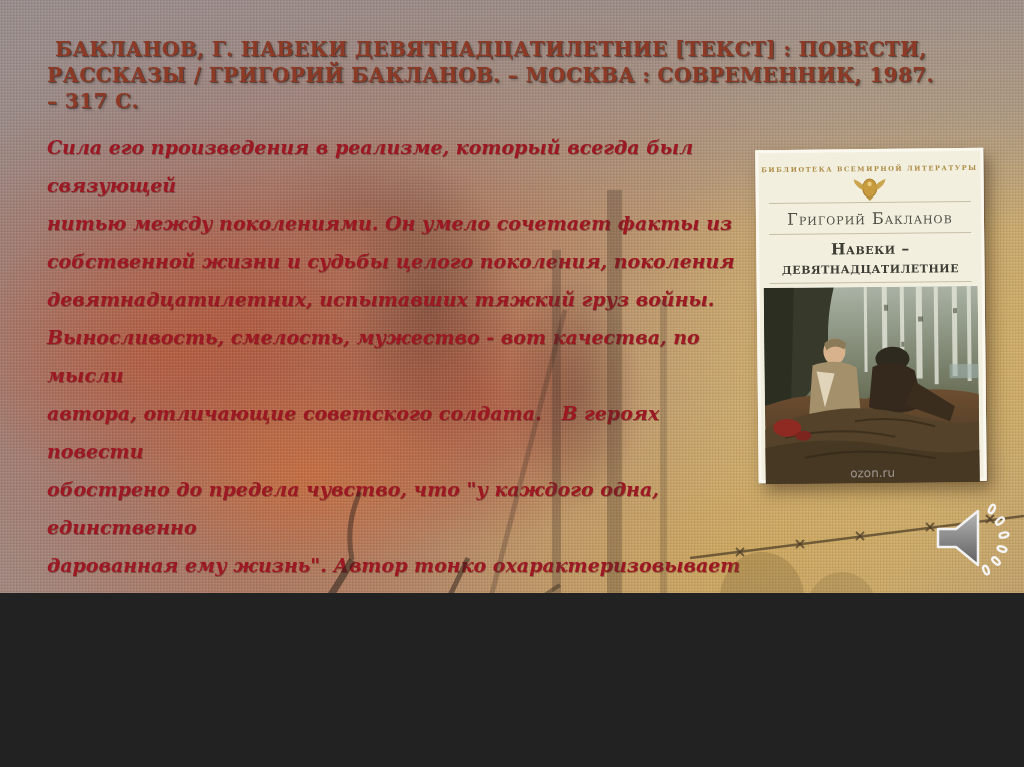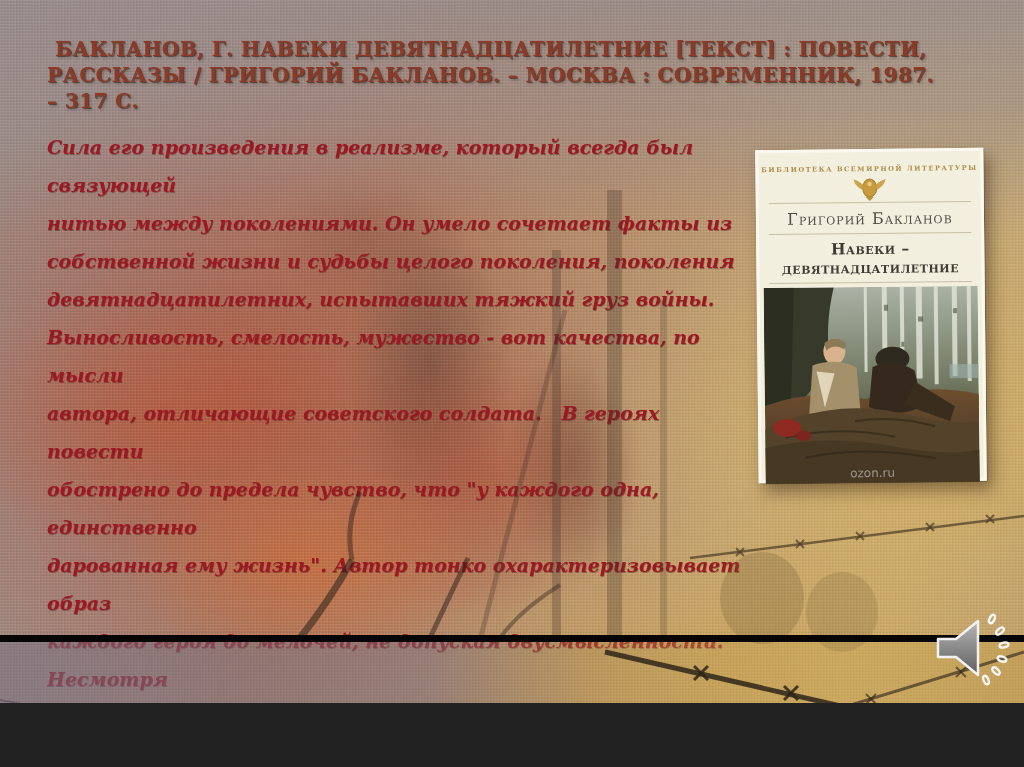--- a/index.html
+++ b/index.html
@@ -1,17 +1,17 @@
 <!DOCTYPE html>
 <html><head>
 <meta charset="utf-8">
 <style>
   html,body{margin:0;padding:0;background:#222;}
   .slide{
-    position:relative; width:1024px; height:703px; overflow:hidden;
+    position:relative; width:1024px; height:593px; overflow:hidden;
     font-family:"DejaVu Serif","Liberation Serif",serif;
     background:
       
       repeating-linear-gradient(0deg, rgba(255,255,255,0.055) 0 1px, rgba(0,0,0,0.03) 1px 2px, transparent 2px 3px),
       repeating-linear-gradient(90deg, rgba(255,255,255,0.045) 0 1px, rgba(0,0,0,0.04) 1px 2px, transparent 2px 3px),
       
       linear-gradient(180deg, rgba(152,140,140,0.85) 0px, rgba(152,140,140,0.55) 110px, rgba(152,140,140,0.0) 230px),
       
       radial-gradient(ellipse 260px 150px at 30% 80%, rgba(214,108,48,0.55), transparent 70%),
       radial-gradient(ellipse 300px 190px at 16% 60%, rgba(190,82,44,0.50), transparent 72%),

